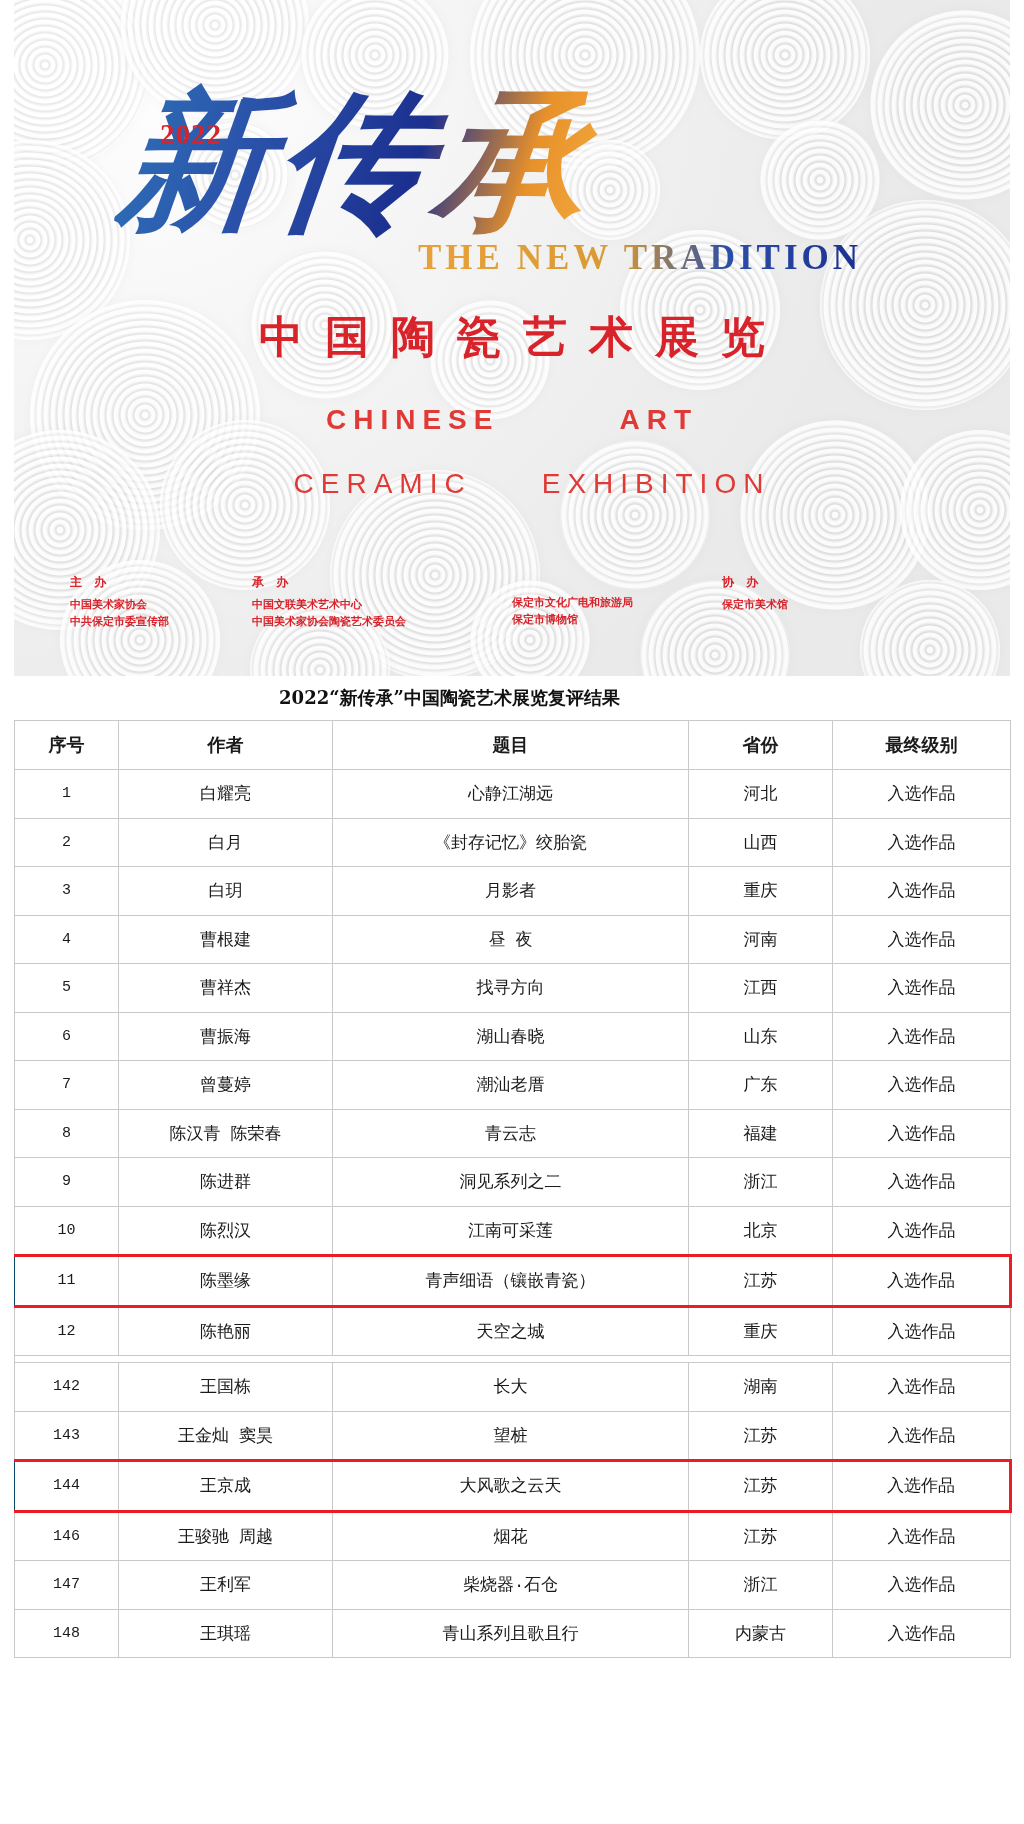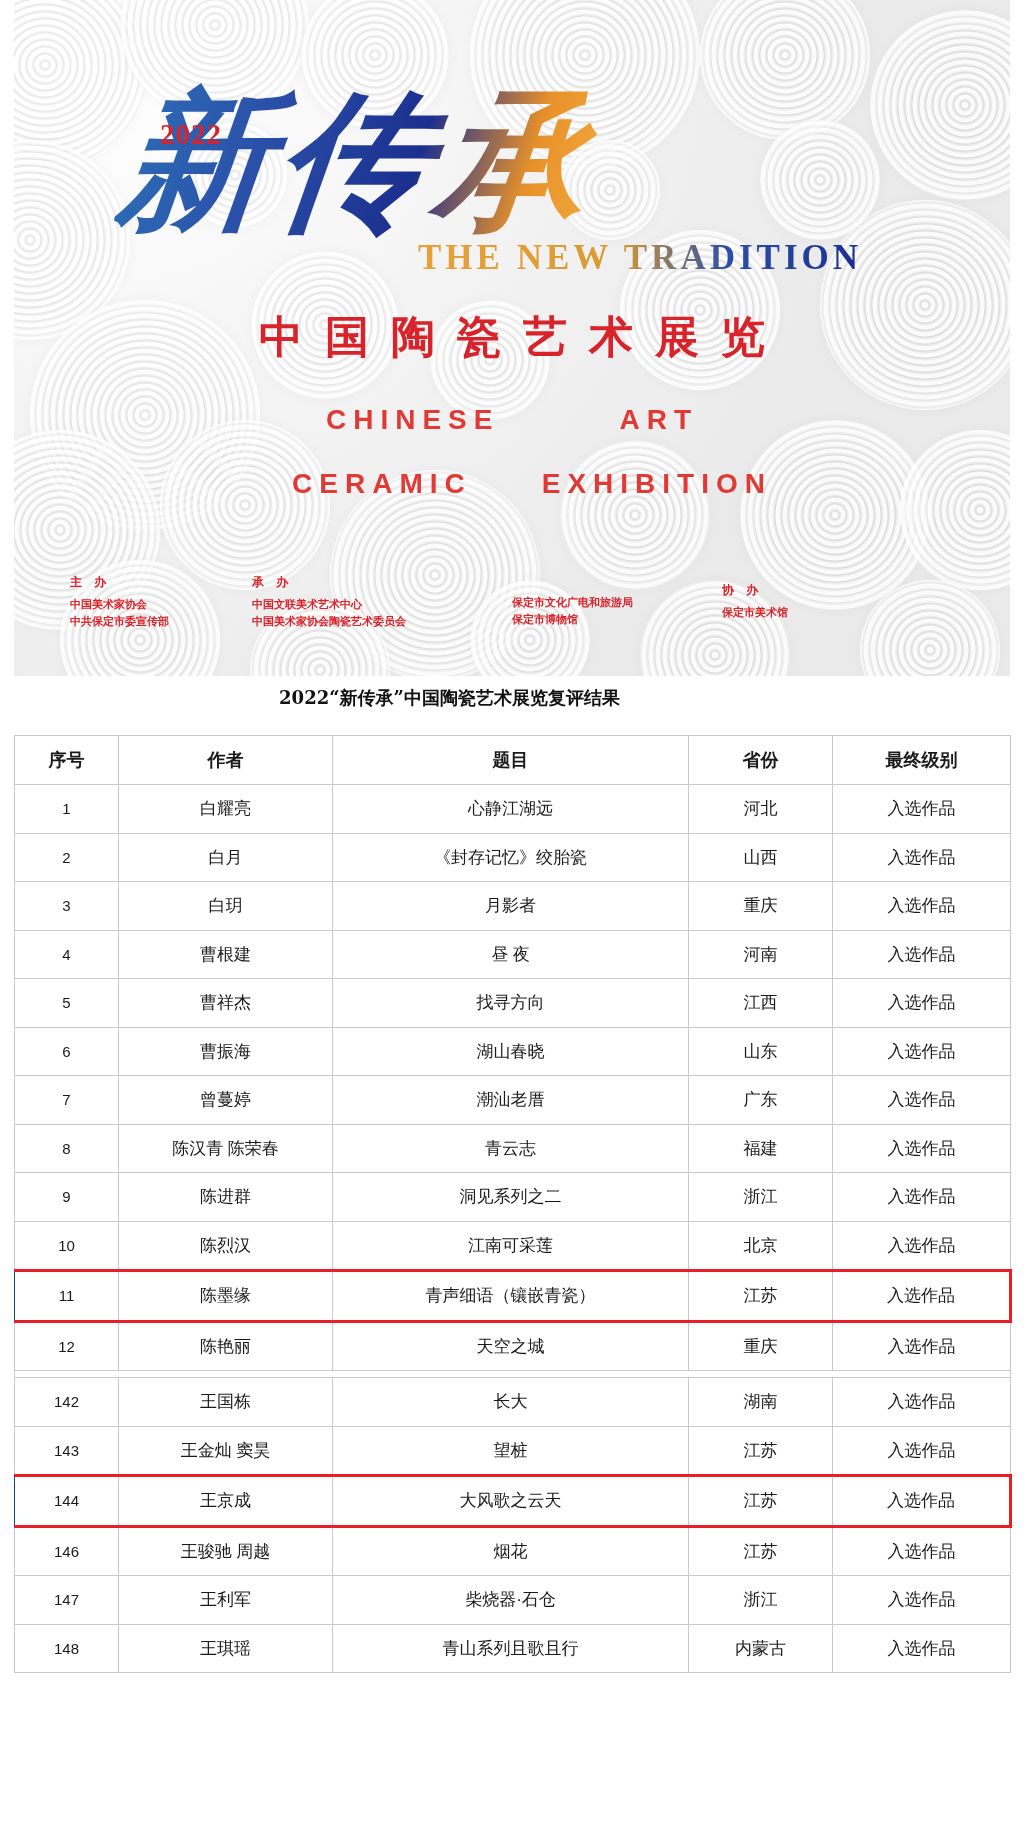--- a/index.html
+++ b/index.html
@@ -131,21 +131,21 @@
     white-space: nowrap;
   }
   .title-en1 .gap { display: inline-block; width: 120px; }
   .title-en2 {
     position: absolute;
     left: 0; right: 0;
     top: 468px;
     text-align: center;
     color: #e03a36;
     font-family: "Liberation Sans", sans-serif;
-    font-weight: 700;
+    font-weight: 400;
     font-size: 28px;
     letter-spacing: 7px;
     white-space: nowrap;
     margin-left: 40px;
   }
   .title-en2 .gap { display: inline-block; width: 70px; }
 
   .orgs {
     position: absolute;
     left: 70px;
@@ -164,21 +164,21 @@
   }
   .org-line {
     font-size: 11px;
     font-weight: 700;
     line-height: 17px;
     white-space: nowrap;
   }
   .org-c1 { left: 0px; top: 4px; }
   .org-c2 { left: 182px; top: 4px; }
   .org-c3 { left: 442px; top: 24px; }
-  .org-c4 { left: 652px; top: 4px; margin-top: 8px; }
+  .org-c4 { left: 652px; top: 4px; }
 
   
   #result-table-wrap {
     position: absolute;
     top: 676px;
     left: 0;
     width: 899px;
     background: #ffffff;
     padding: 0 14px;
     box-sizing: border-box;
@@ -189,22 +189,21 @@
     text-align: center;
     font-size: 18px;
     font-weight: 700;
     color: #111;
     font-family: "DejaVu Serif", serif;
   }
   table.results {
     width: 996px;
     border-collapse: collapse;
     table-layout: fixed;
-    font-family: Liberation Sans, sans-serif;
-    margin-top: 15px;
+    font-family: Liberation Mono, monospace;
   }
   table.results col.c-idx   { width: 104px; }
   table.results col.c-auth  { width: 214px; }
   table.results col.c-title { width: 356px; }
   table.results col.c-prov  { width: 144px; }
   table.results col.c-level { width: 178px; }
 
   table.results th,
   table.results td {
     border: 1px solid #c9c9c9;

